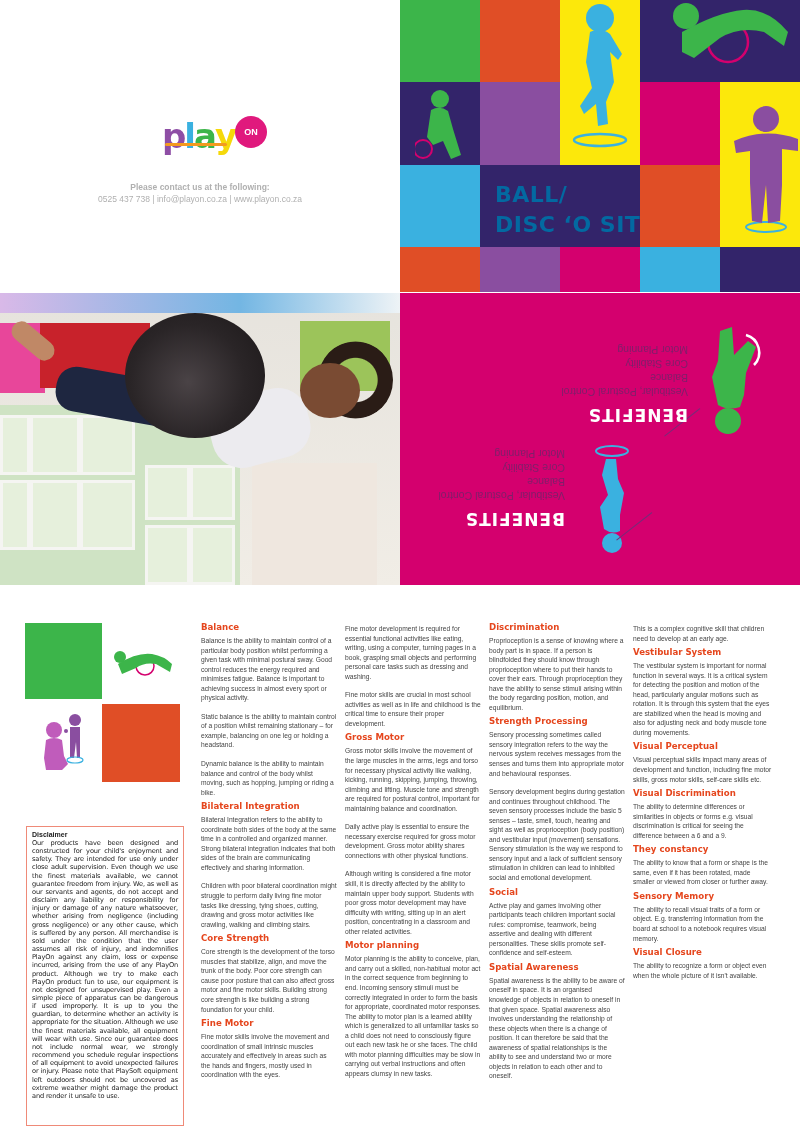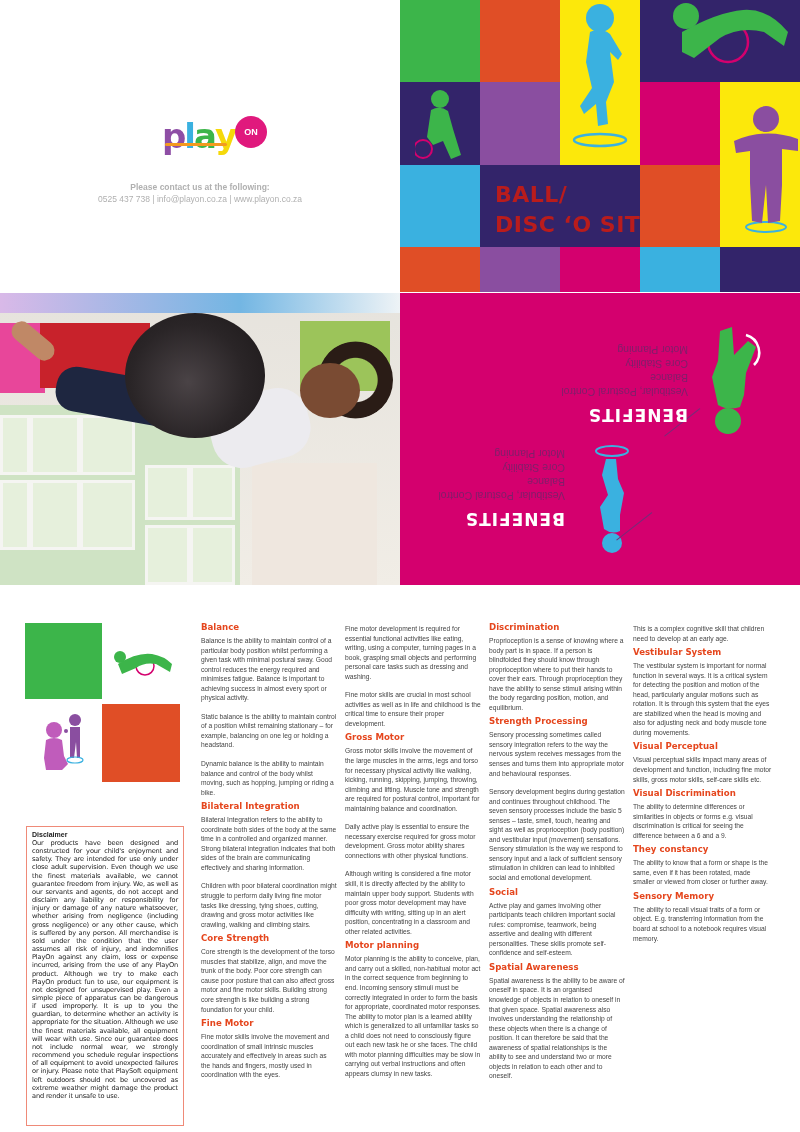--- a/index.html
+++ b/index.html
@@ -12,21 +12,21 @@
   .logo-word { position: absolute; left: 0; top: 0; font-family: "DejaVu Sans", sans-serif; font-weight: bold; font-size: 34px; letter-spacing: -2px; line-height: 34px; margin-top: 7px; }
   .logo-word span { display: inline-block; }
   .logo-underline { position: absolute; left: 3px; top: 31px; width: 62px; height: 3px; background: #f39a1f; border-radius: 2px; }
   .logo-on { position: absolute; left: 73px; top: 4px; width: 32px; height: 32px; border-radius: 50%; background: #e0197d; color: #fff; font-size: 9px; font-weight: bold; text-align: center; line-height: 32px; }
   .contact-title { position: absolute; left: 0; width: 400px; top: 182px; text-align: center; font-size: 8.5px; font-weight: bold; color: #b0b0b0; }
   .contact-line { position: absolute; left: 0; width: 400px; top: 194px; text-align: center; font-size: 8.5px; color: #b0b0b0; }
 
   
   .mosaic { position: absolute; left: 400px; top: 0; width: 400px; height: 292px; }
   .tile { position: absolute; }
-  .cover-title { position: absolute; left: 95px; top: 180px; color: #b91c1c; font-family: "DejaVu Sans", sans-serif; font-weight: bold; font-size: 22px; line-height: 30px; letter-spacing: 0.5px; }
+  .cover-title { position: absolute; left: 95px; top: 180px; color: #0369a1; font-family: "DejaVu Sans", sans-serif; font-weight: bold; font-size: 22px; line-height: 30px; letter-spacing: 0.5px; }
 
   
   .fig { position: absolute; }
 
   
   .photo { position: absolute; left: 0; top: 293px; width: 400px; height: 292px; overflow: hidden;
            background: linear-gradient(180deg, #e6e3dd 0%, #f1ede6 100%); }
   .photo .window { position: absolute; left: 0; top: 112px; width: 240px; height: 180px; background: #cfe3c4; }
   .photo .pane { position: absolute; background: #e6f0dc; border: 3px solid #f5f5f2; }
   .photo .ceiling { position: absolute; left: 0; top: 0; width: 400px; height: 20px; background: linear-gradient(90deg,#d9b9e8,#73b6e3 60%,#eef3f6); }
@@ -286,13 +286,17 @@
     <div class="sec-para tight">The ability to determine differences or similarities in objects or forms e.g. visual discrimination is critical for seeing the difference between a 6 and a 9.</div>
   </div>
   <div class="sec">
     <div class="sec-title">They constancy</div>
     <div class="sec-para tight">The ability to know that a form or shape is the same, even if it has been rotated, made smaller or viewed from closer or further away.</div>
   </div>
   <div class="sec">
     <div class="sec-title">Sensory Memory</div>
     <div class="sec-para tight">The ability to recall visual traits of a form or object. E.g. transferring information from the board at school to a notebook requires visual memory.</div>
   </div>
+  <div class="sec">
+    <div class="sec-title">Visual Closure</div>
+    <div class="sec-para tight">The ability to recognize a form or object even when the whole picture of it isn't available.</div>
+  </div>
 </div>
 
 </body></html>

